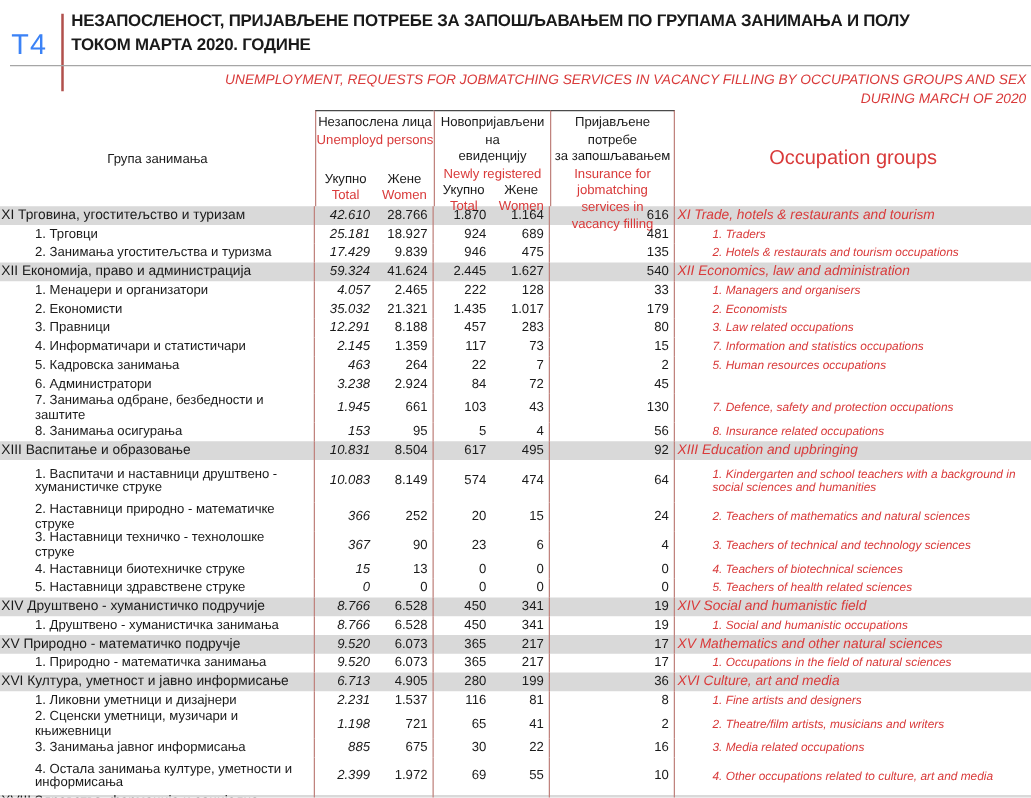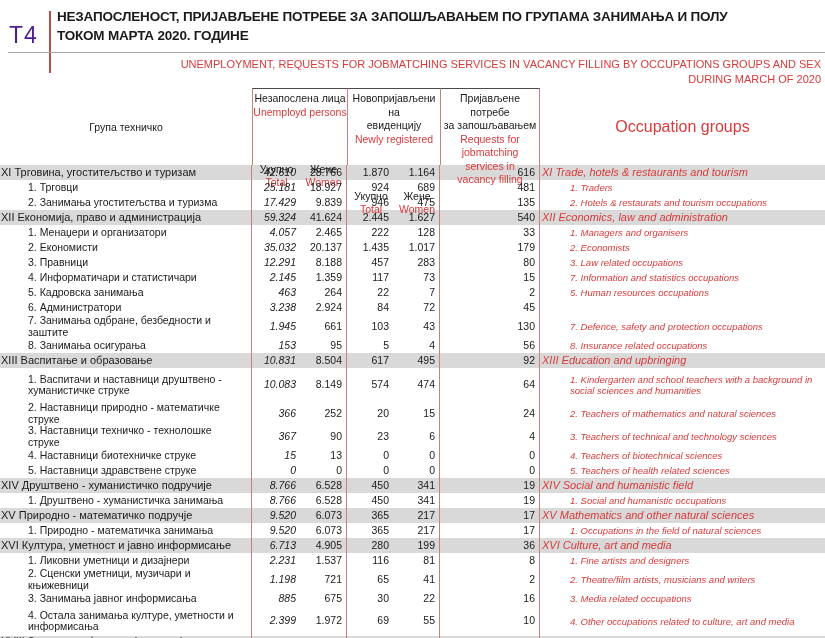--- a/index.html
+++ b/index.html
@@ -4,36 +4,36 @@
 <style>
   * { margin:0; padding:0; box-sizing:border-box; }
   html,body { width:825px; height:638px; }
   body {
     position:relative; overflow:hidden; background:#fff;
     font-family:"Liberation Sans","DejaVu Sans",sans-serif; color:#1a1a1a;
   }
   
   .t4 {
     position:absolute; left:9px; top:22px;
-    font-size:23px; letter-spacing:1px; color:#4c1d95;
+    font-size:23px; letter-spacing:1px; color:#3b82f6;
   }
   .t4-rule { position:absolute; left:49px; top:11px; width:2px; height:62px; background:var(--rule-red); }
   .title { position:absolute; left:57px; top:7px; font-size:13.5px; font-weight:bold; line-height:19px; letter-spacing:-0.2px; }
   .gray-rule { position:absolute; left:8px; right:0; top:52px; border-top:1.5px solid #a6a6a6; }
   .subtitle {
     position:absolute; right:4px; top:57px; text-align:right;
-    color:var(--red); font-size:11px; line-height:14.5px;
+    color:var(--red); font-style:italic; font-size:11px; line-height:14.5px;
   }
   
   .table { position:absolute; top:88px; left:0; width:825px; }
   .thead { display:flex; height:77px; font-size:10.5px; }
   .thead .en { color:var(--red); }
   .th-name { width:252px; display:flex; align-items:center; justify-content:center; }
   .th-group { border-left:1px solid var(--line); border-top:1px solid #4a4a4a;
-              display:flex; flex-direction:column; justify-content:space-between; text-align:center; padding-top:3px;gap:44px; }
+              display:flex; flex-direction:column; justify-content:space-between; text-align:center; padding-top:3px; }
   .g1 { width:95px; } .g2 { width:93px; } .g3 { width:100px; border-right:1px solid var(--line); }
   .th-group .tl { line-height:13.5px; }
   .th-sub { display:flex; }
   .th-sub .sc { flex:1; line-height:13px; padding-bottom:2px; }
   .th-en { flex:1; display:flex; align-items:center; justify-content:center; font-size:16px; }
   
   .row { display:flex; min-height:15px; align-items:stretch; font-size:10.5px; }
   .row.section { background:var(--band); }
   .c { display:flex; align-items:center; line-height:11.5px; }
   .c-name { width:252px; padding-left:28px; padding-right:6px; border-right:1px solid var(--line); }
@@ -55,21 +55,21 @@
   <div>ТОКОМ  МАРТА 2020. ГОДИНЕ</div>
 </div>
 <div class="gray-rule"></div>
 <div class="subtitle">
   <div>UNEMPLOYMENT, REQUESTS FOR JOBMATCHING SERVICES IN VACANCY FILLING BY OCCUPATIONS GROUPS AND SEX</div>
   <div>DURING MARCH OF 2020</div>
 </div>
 
 <div class="table">
   <div class="thead">
-    <div class="th-name">Група техничко</div>
+    <div class="th-name">Група занимања</div>
 
     <div class="th-group g1">
       <div>
         <div class="tl">Незапослена лица</div>
         <div class="tl en">Unemployd persons</div>
       </div>
       <div class="th-sub">
         <div class="sc">
           <div>Укупно</div>
           <div class="en">Total</div>
@@ -96,21 +96,21 @@
           <div>Жене</div>
           <div class="en">Women</div>
         </div>
       </div>
     </div>
 
     <div class="th-group g3">
       <div>
         <div class="tl">Пријављене потребе</div>
         <div class="tl">за запошљавањем</div>
-        <div class="tl en">Requests for</div>
+        <div class="tl en">Insurance for</div>
         <div class="tl en">jobmatching services in</div>
         <div class="tl en">vacancy filling</div>
       </div>
     </div>
 
     <div class="th-en en">Occupation groups</div>
   </div>
 
   <div id="tbody">
       <div class="row section">
@@ -154,21 +154,21 @@
     <div class="c c-num n1">4.057</div>
     <div class="c c-num n2">2.465</div>
     <div class="c c-num n3">222</div>
     <div class="c c-num n4">128</div>
     <div class="c c-num n5">33</div>
     <div class="c c-en">1. Managers and organisers</div>
   </div>
       <div class="row">
     <div class="c c-name">2. Економисти</div>
     <div class="c c-num n1">35.032</div>
-    <div class="c c-num n2">20.137</div>
+    <div class="c c-num n2">21.321</div>
     <div class="c c-num n3">1.435</div>
     <div class="c c-num n4">1.017</div>
     <div class="c c-num n5">179</div>
     <div class="c c-en">2. Economists</div>
   </div>
       <div class="row">
     <div class="c c-name">3. Правници</div>
     <div class="c c-num n1">12.291</div>
     <div class="c c-num n2">8.188</div>
     <div class="c c-num n3">457</div>

